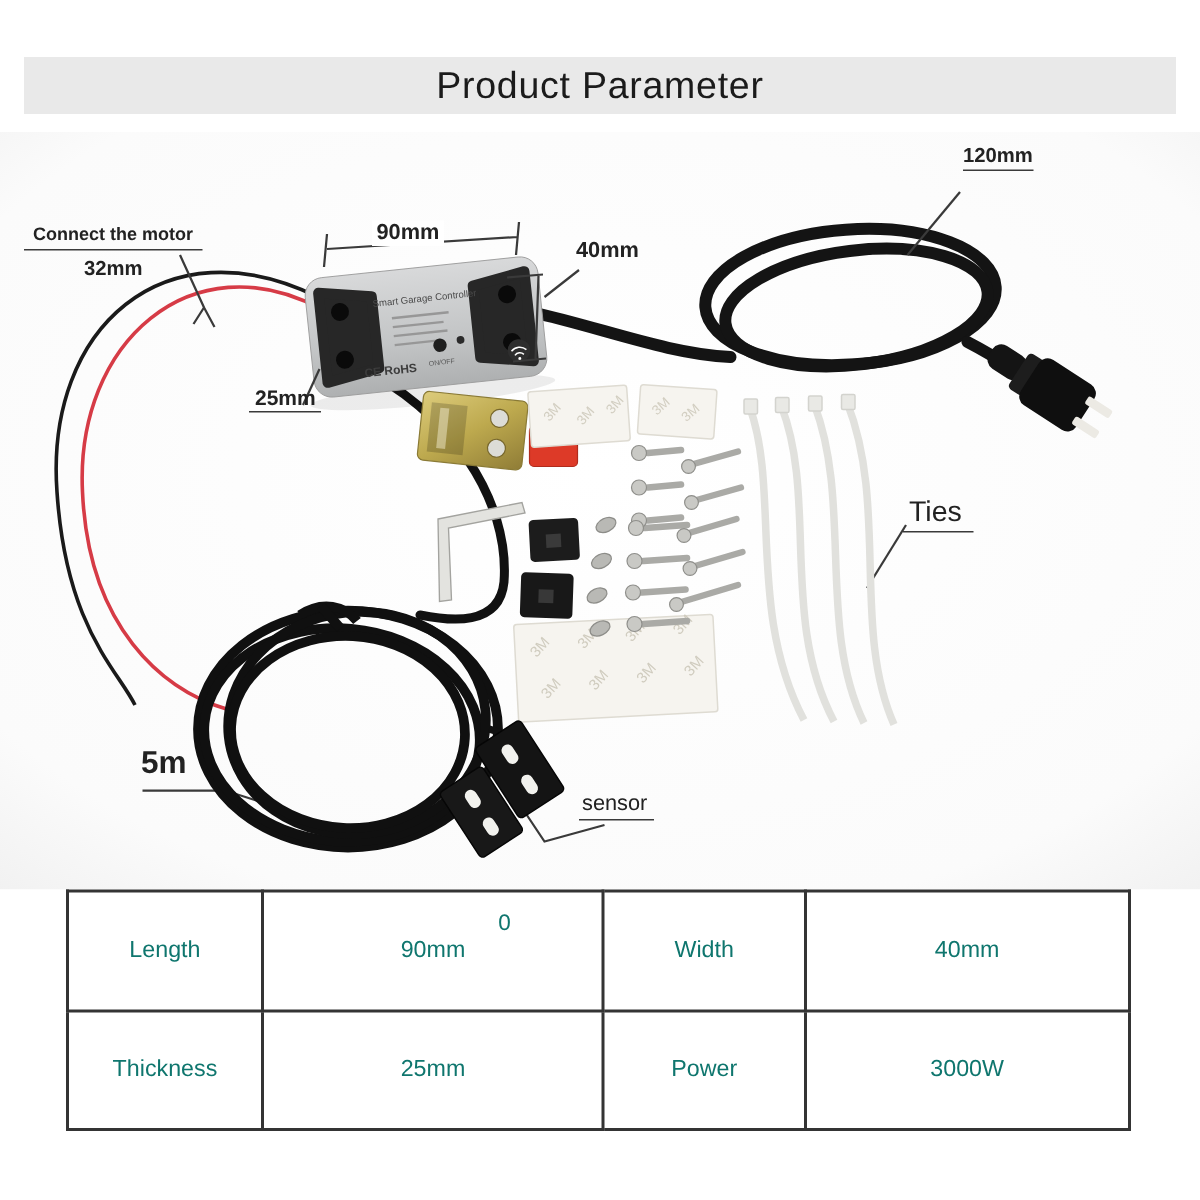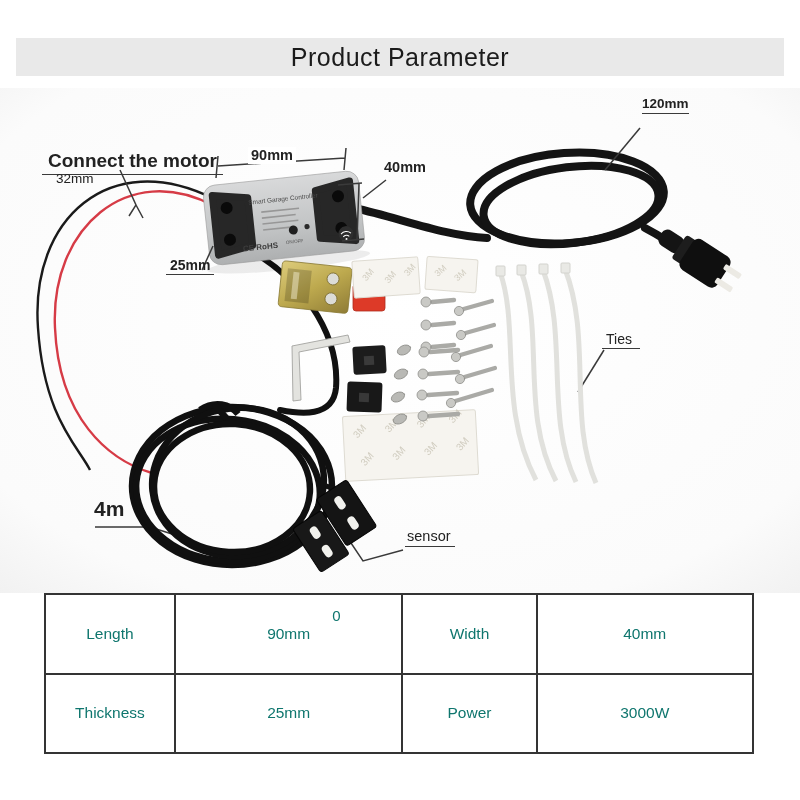--- a/index.html
+++ b/index.html
@@ -12,28 +12,28 @@
   .header-title{font-size:25px;color:#1b1b1b;letter-spacing:.5px;}
 
   
   .scene{position:absolute;left:0;top:88px;width:800px;height:505px;}
   .scene svg{position:absolute;left:0;top:0;}
 
   
   .lab{position:absolute;color:#222;white-space:nowrap;line-height:1.15;}
   .u{border-bottom:1.6px solid #3a3a3a;padding-bottom:1px;}
   .lab-120mm{left:642px;top:96px;font-size:13.5px;font-weight:bold;}
-  .lab-connect{left:42px;top:150px;font-size:19px;font-weight:bold;padding:0 6px 2px 6px;}
-  .lab-32mm{left:56px;top:171px;font-size:13.5px;font-weight:normal;}
+  .lab-connect{left:16px;top:150px;font-size:12px;font-weight:bold;padding:0 6px 2px 6px;}
+  .lab-32mm{left:56px;top:171px;font-size:13.5px;font-weight:bold;}
   .lab-90mm{left:248px;top:147px;font-size:14.5px;font-weight:bold;background:#fff;padding:0 3px;}
   .lab-40mm{left:384px;top:159px;font-size:14.5px;font-weight:bold;}
   .lab-25mm{left:166px;top:257px;font-size:14px;font-weight:bold;padding:0 4px 1px 4px;}
-  .lab-ties{left:602px;top:331px;font-size:14px;padding:0 8px 1px 4px;}
+  .lab-ties{left:602px;top:331px;font-size:19px;padding:0 8px 1px 4px;}
   .lab-5m{left:94px;top:497px;font-size:21px;font-weight:bold;}
-  .lab-sensor{left:405px;top:528px;font-size:14.5px;padding:0 4px 1px 2px;}
+  .lab-sensor{left:386px;top:528px;font-size:14.5px;padding:0 4px 1px 2px;}
 
   
   .spec-table{position:absolute;left:44px;top:593px;width:710px;height:161px;
     border-collapse:collapse;table-layout:fixed;}
   .spec-table td{border:2px solid #343434;text-align:center;vertical-align:middle;
     font-size:15.5px;color:#0f766e;position:relative;}
   .col-l1{width:18.2%;} .col-v1{width:32.3%;} .col-l2{width:18.8%;} .col-v2{width:30.7%;}
   .cell-extra{position:absolute;right:27%;top:12px;font-size:15px;}
 </style>
 </head>
@@ -249,21 +249,21 @@
     </svg>
   </div>
 
   <div class="lab lab-120mm u">120mm</div>
   <div class="lab lab-connect u">Connect the motor</div>
   <div class="lab lab-32mm">32mm</div>
   <div class="lab lab-90mm">90mm</div>
   <div class="lab lab-40mm">40mm</div>
   <div class="lab lab-25mm u">25mm</div>
   <div class="lab lab-ties u">Ties</div>
-  <div class="lab lab-5m">4m</div>
+  <div class="lab lab-5m">5m</div>
   <div class="lab lab-sensor u">sensor</div>
 
   <table class="spec-table">
     <tbody>
       <tr>
         <td class="col-l1">Length</td>
         <td class="col-v1">
           <span>90mm</span>
           <span class="cell-extra">0</span>
         </td>

